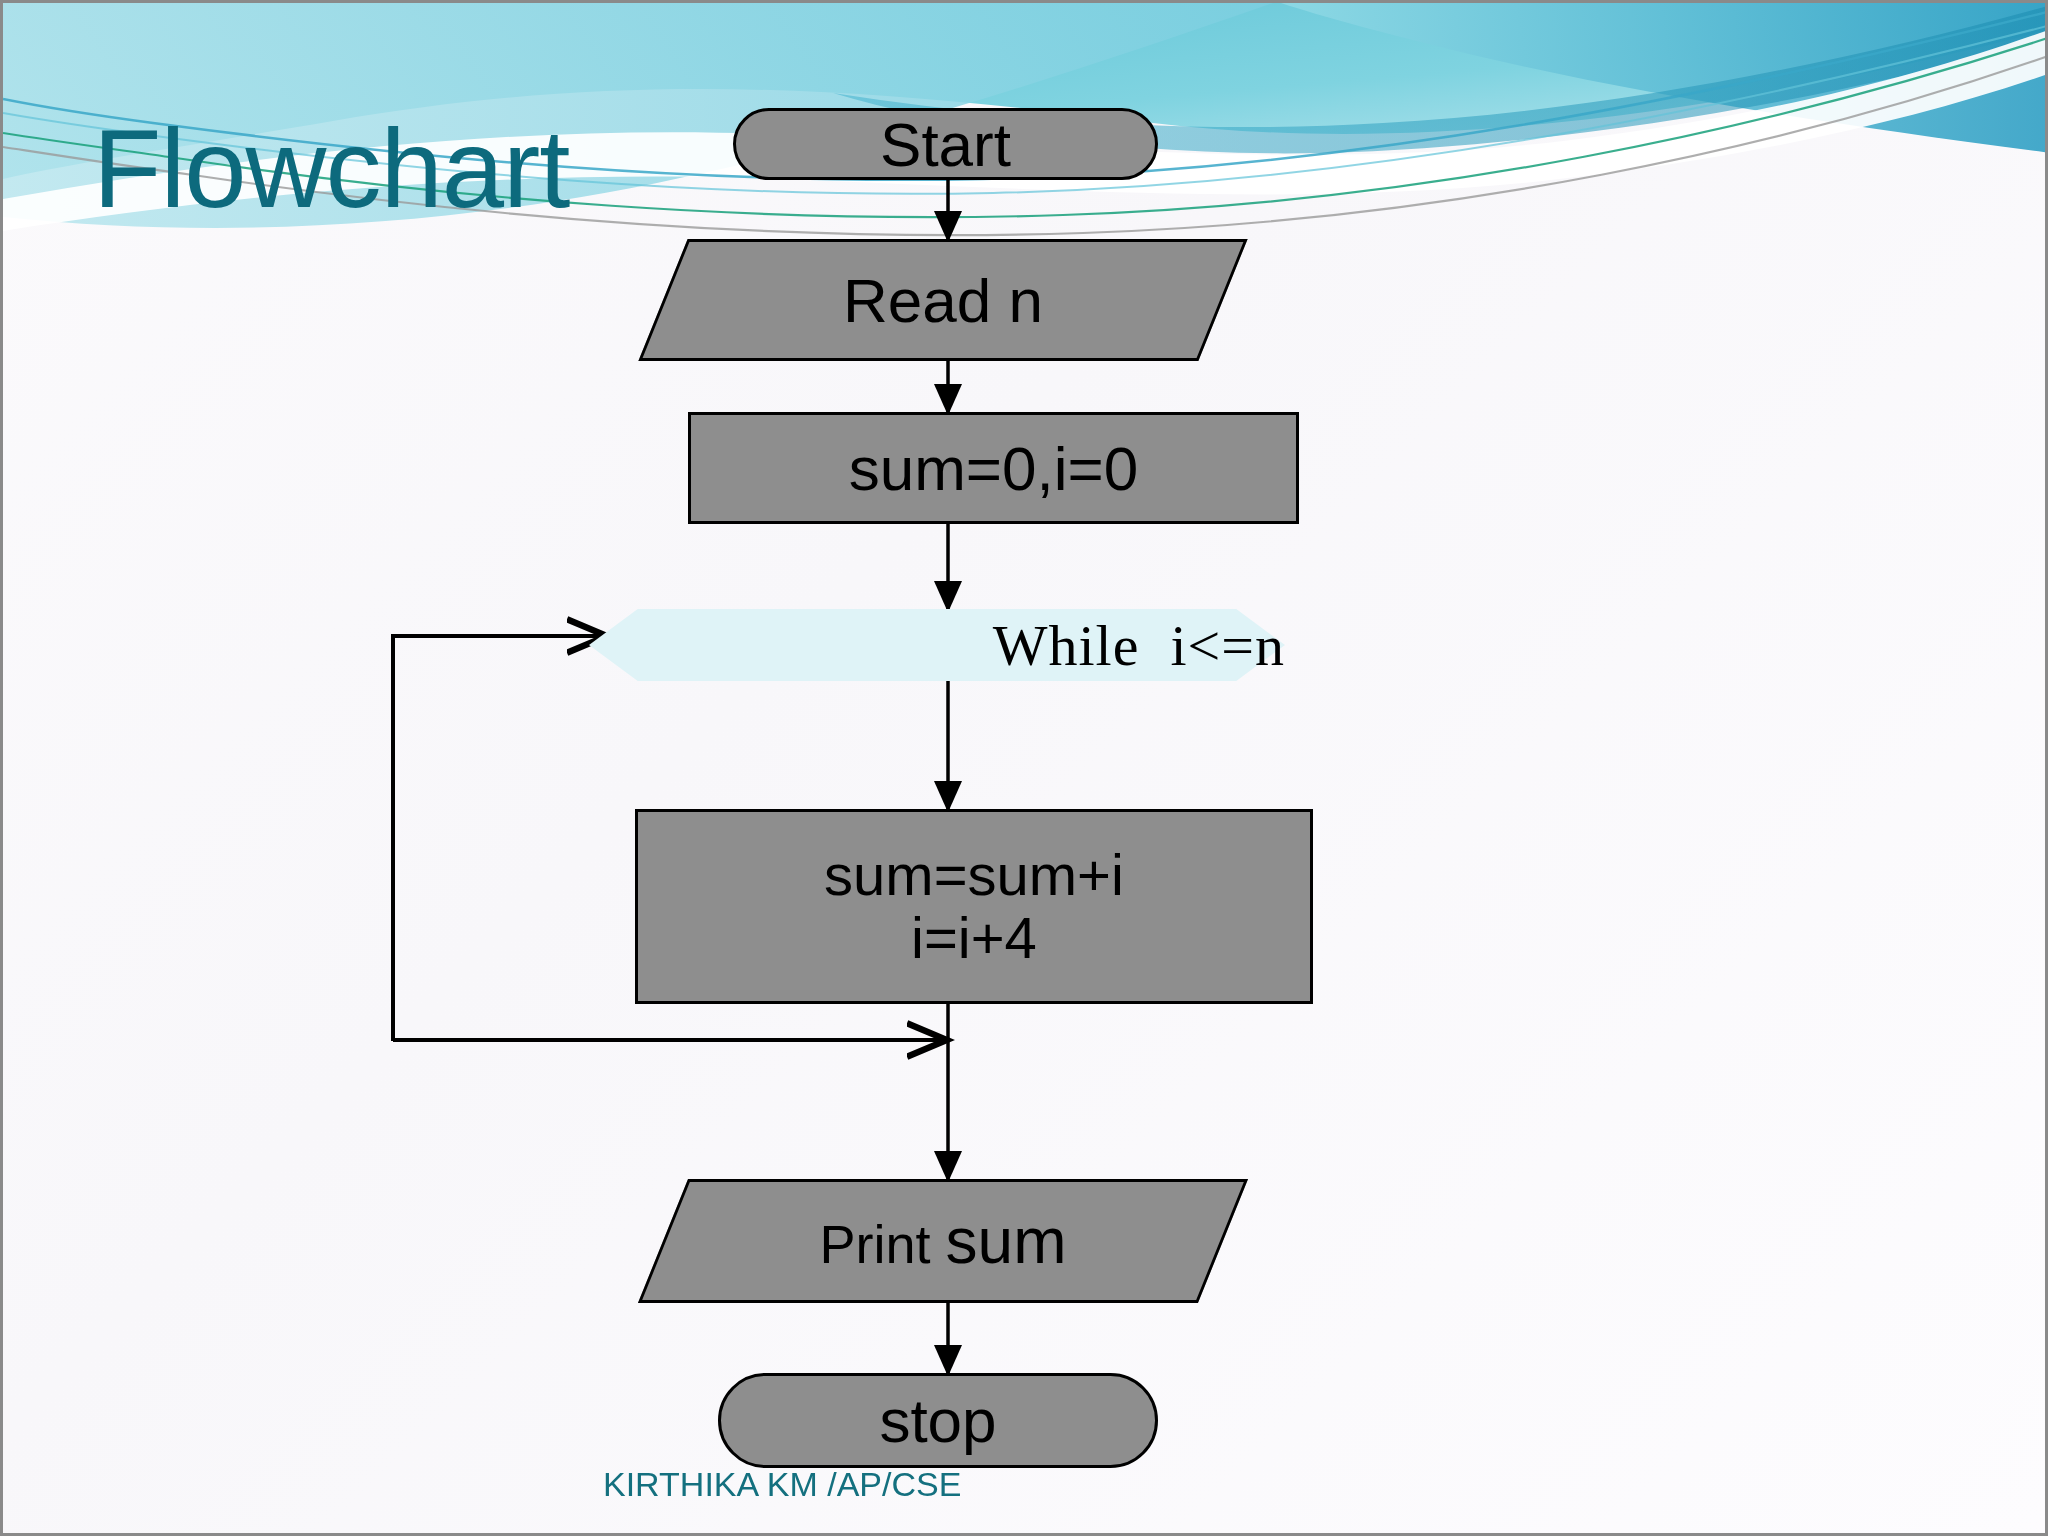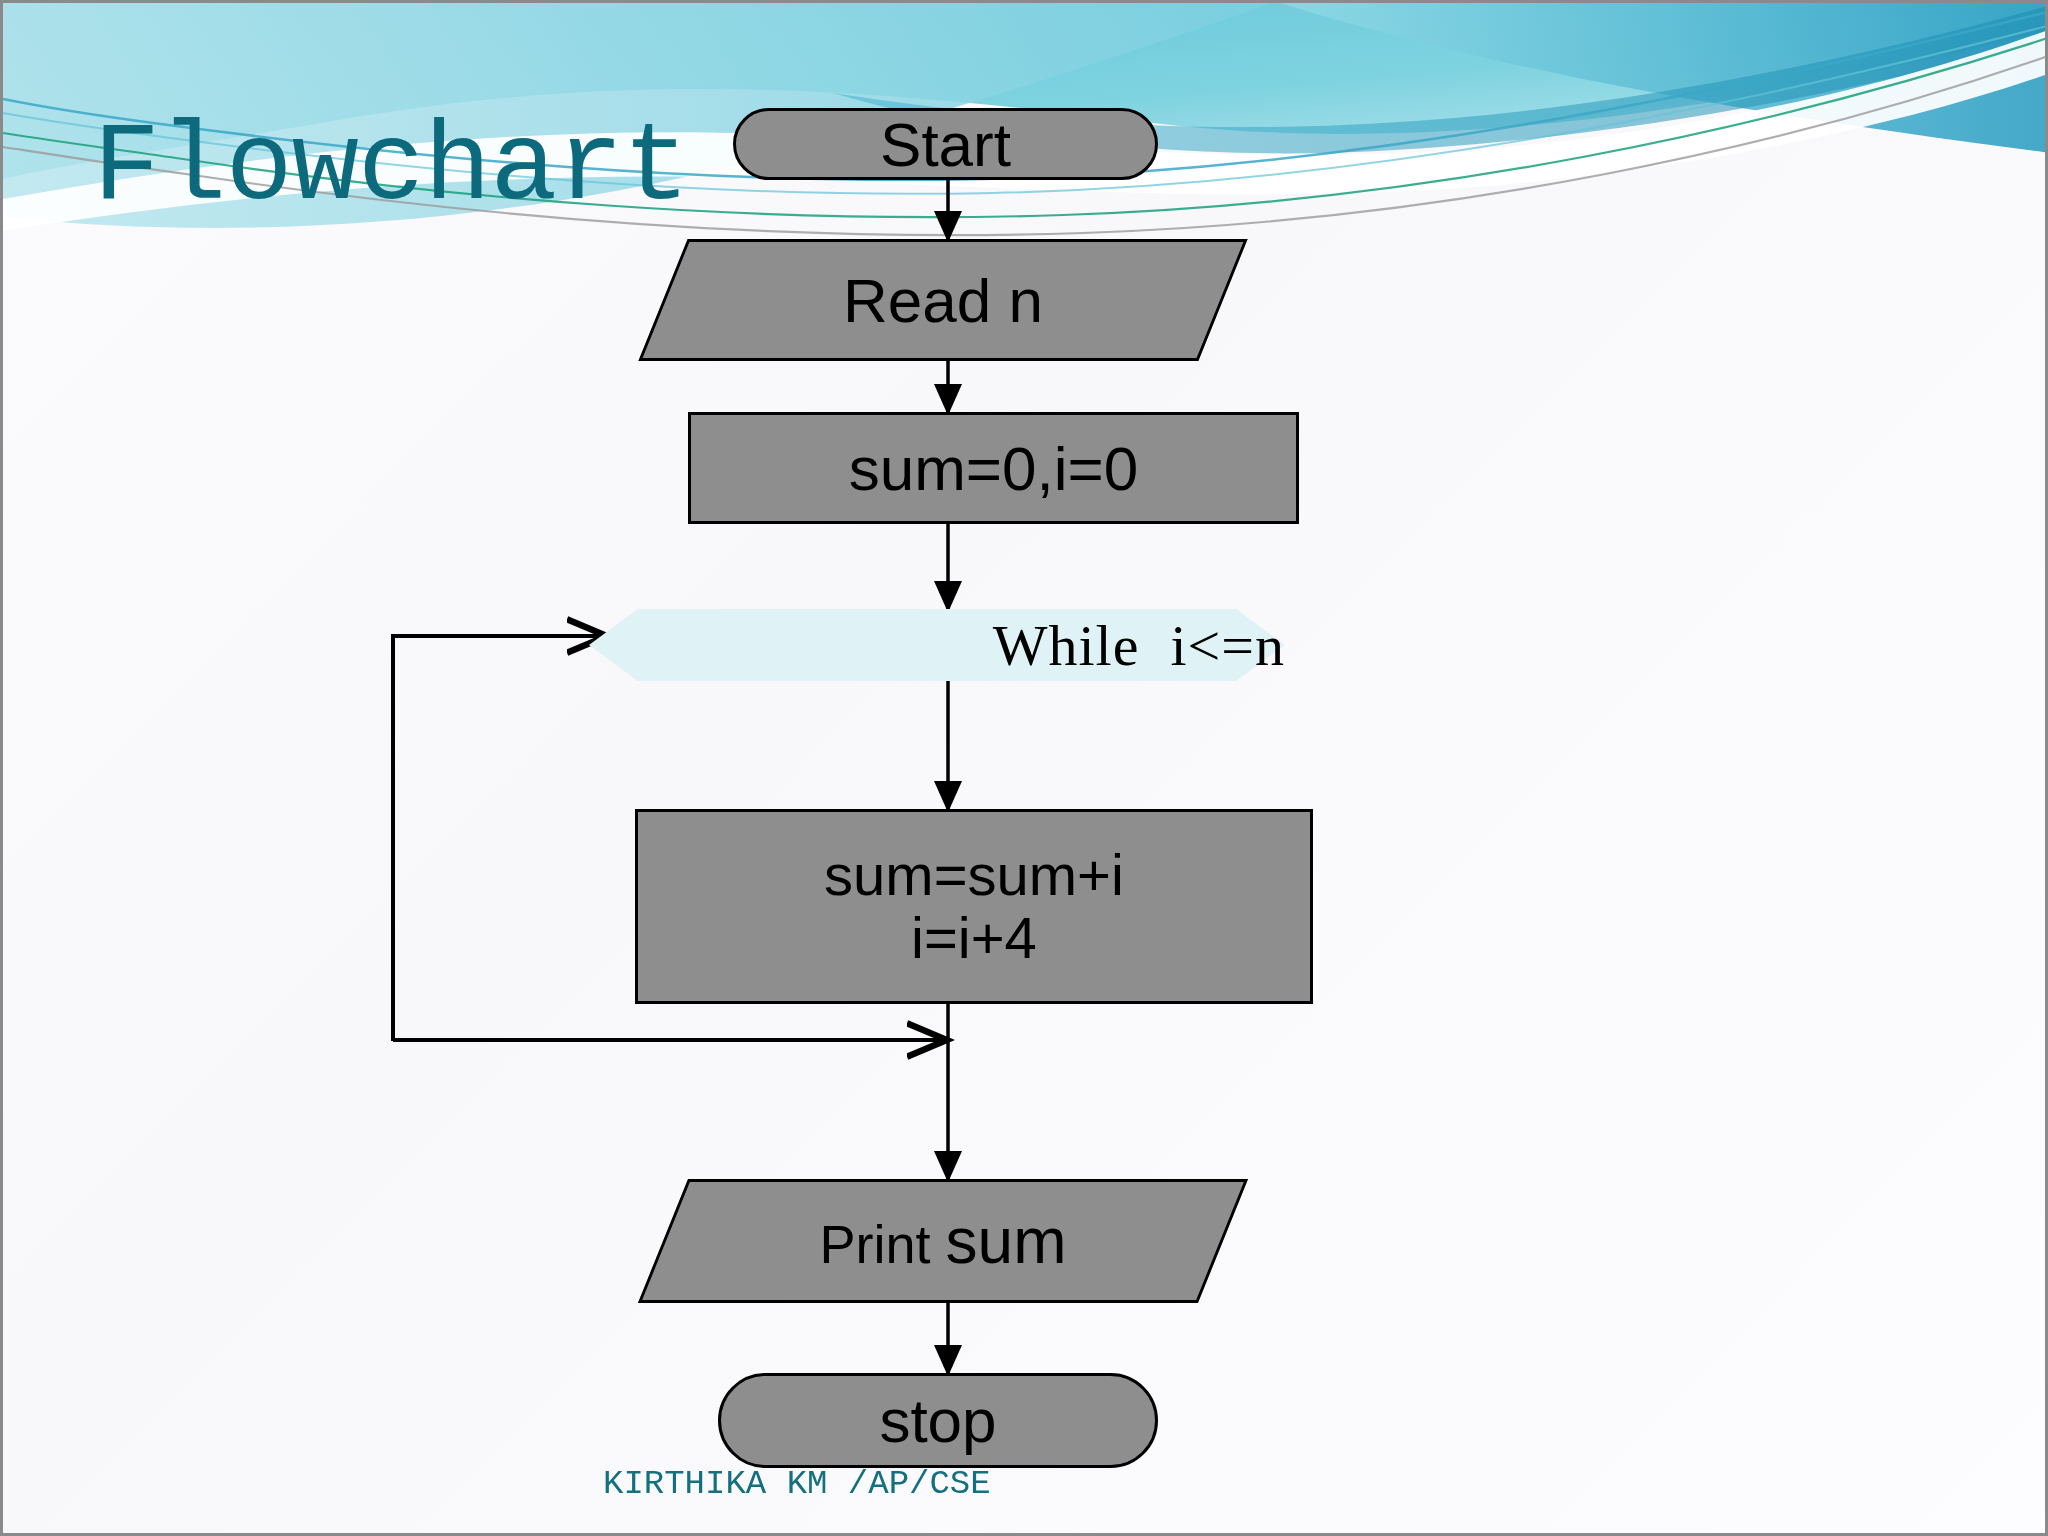--- a/index.html
+++ b/index.html
@@ -25,21 +25,21 @@
     width: 2048px;
     height: 260px;
     pointer-events: none;
   }
 
   
   #page-title {
     position: absolute;
     left: 90px;
     top: 110px;
-    font-family: Liberation Mono, monospace;
+    font-family: Liberation Sans, sans-serif;
     font-weight: 300;
     font-size: 112px;
     line-height: 1;
     letter-spacing: -1px;
     color: #0d6a7d;
     white-space: nowrap;
   }
 
   
   #flow-canvas {
@@ -105,21 +105,21 @@
     white-space: pre;
   }
   .label-xl   { font-size: 62px; }
   .label-2l   { font-size: 58px; line-height: 1.08; }
 
   
   #footer-credit {
     position: absolute;
     left: 600px;
     top: 1462px;
-    font-family: Liberation Mono, monospace;
+    font-family: Liberation Sans, sans-serif;
     font-size: 34px;
     color: #14707f;
     white-space: nowrap;
     text-align: center;
   }
 
   .print-small { font-size: 54px; }
   .print-big   { font-size: 64px; }
 </style>
 </head>

